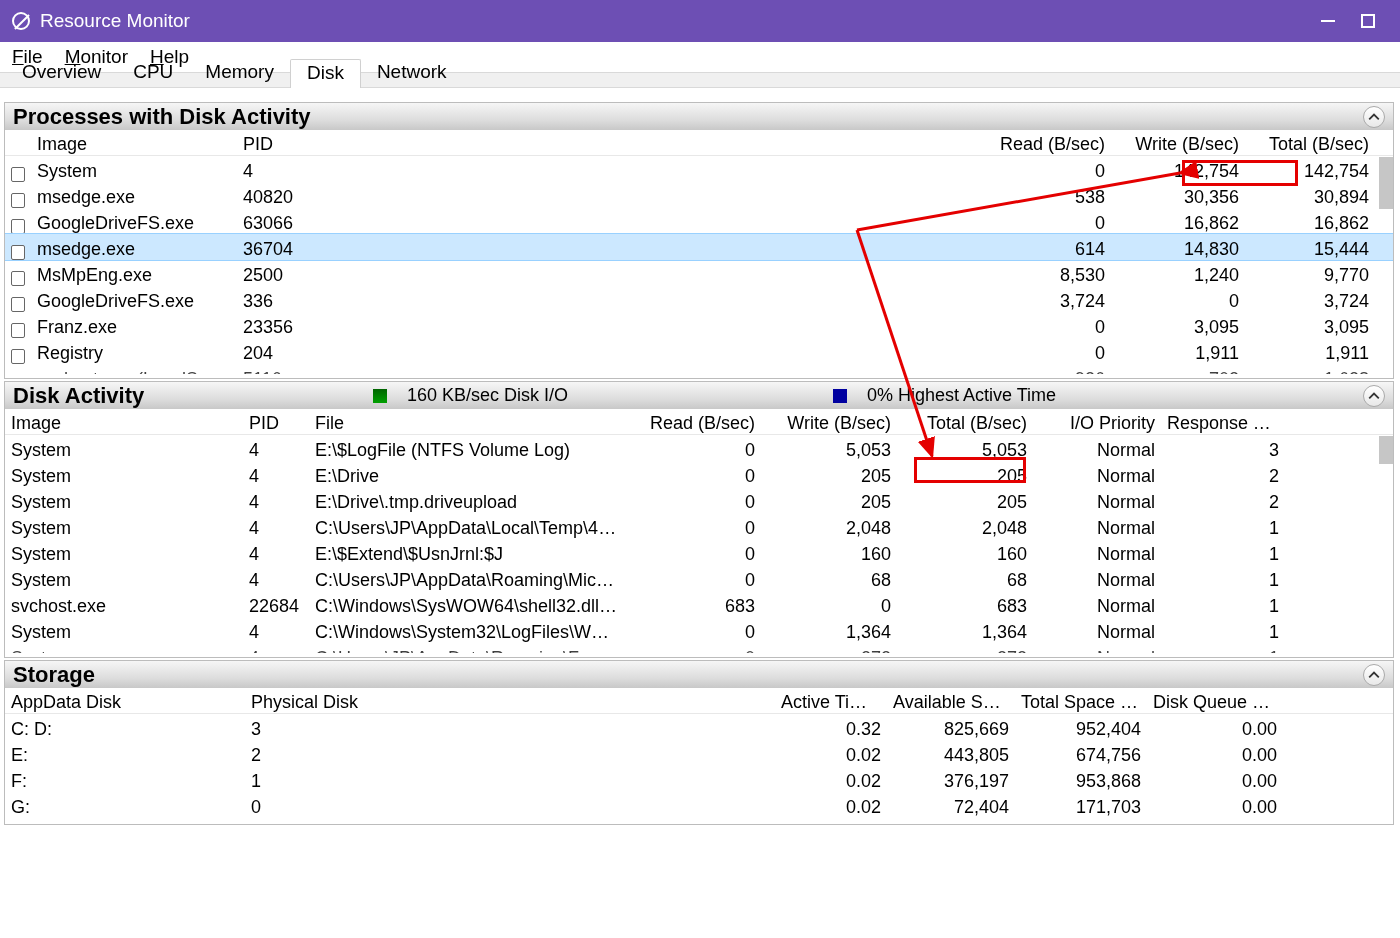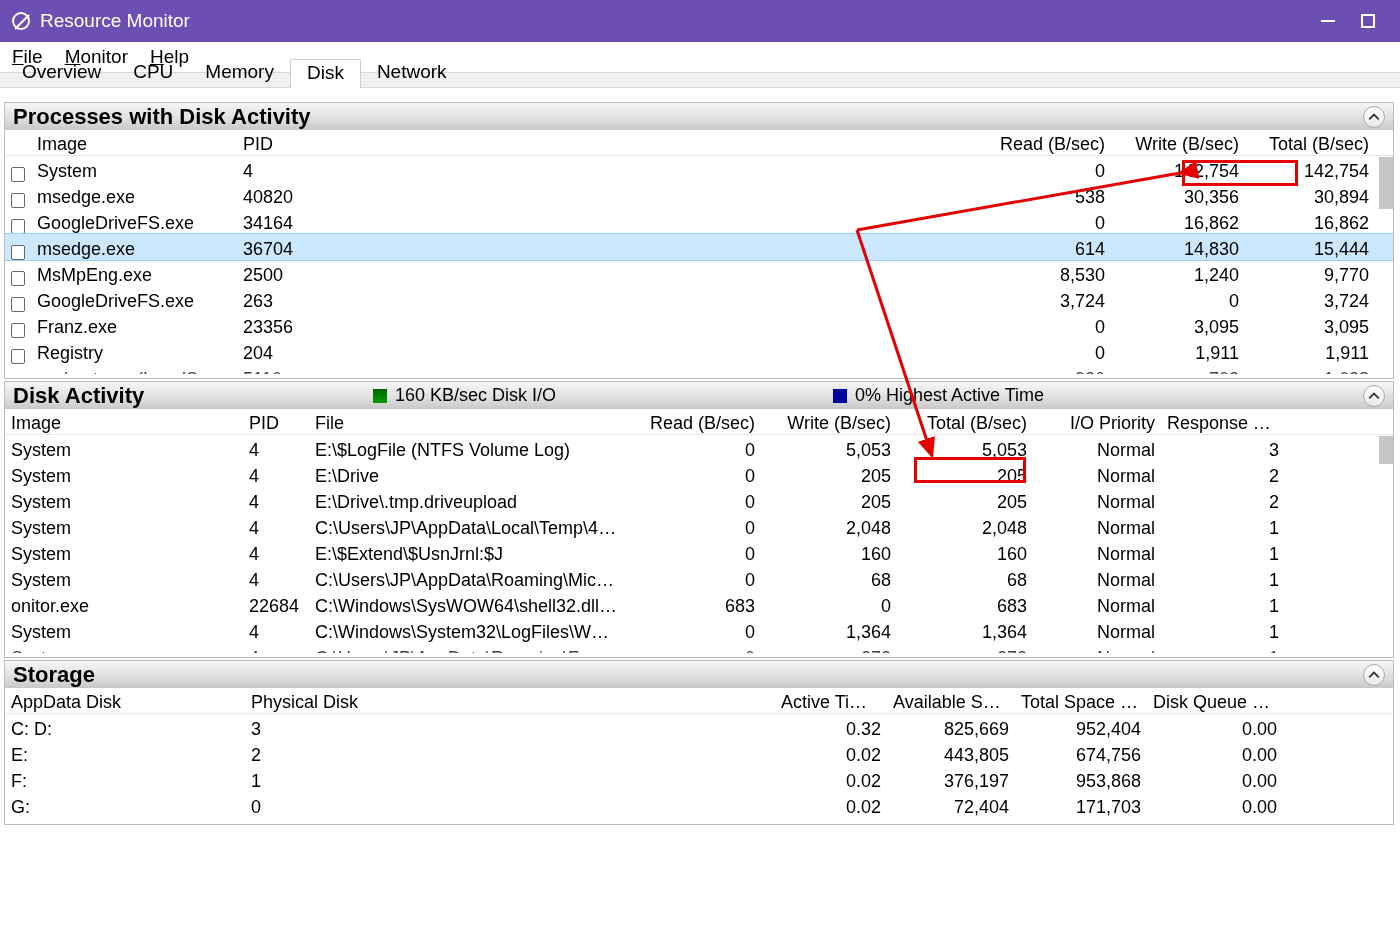--- a/index.html
+++ b/index.html
@@ -16,21 +16,21 @@
   .menubar { height:30px; display:flex; align-items:center; gap:22px; padding:0 12px; background:#fff; }
   .menubar .mitem { font-size:19px; cursor:pointer; }
   .menubar .mitem .ul { text-decoration:underline; }
   .tabbar { height:16px; background:#f0f0f0; border-top:1px solid #d9d9d9; border-bottom:1px solid #d9d9d9; display:flex; align-items:flex-end; padding:0 6px; }
   .tabbar .tab { padding:2px 16px 4px 16px; font-size:19px; cursor:pointer; }
   .tabbar .tab.active { background:#fff; border:1px solid #d0d0d0; border-bottom:none; border-radius:2px 2px 0 0; position:relative; top:1px; }
   .content { position:absolute; top:102px; left:4px; right:6px; bottom:4px; overflow:hidden; }
   .panel { border:1px solid #bcbcbc; margin-bottom:2px; }
   .panel-header { height:27px; background:linear-gradient(to bottom,#f6f6f6,#dcdcdc 65%,#c8c8c8); display:flex; align-items:center; padding:4px 8px; }
   .panel-title { font-size:22px; font-weight:700; }
-  .panel-metric { display:flex; align-items:center; gap:8px; font-size:18px; }
+  .panel-metric { display:flex; align-items:center; gap:20px; font-size:18px; }
   .metric-sq { width:14px; height:14px; }
   .collapse-btn { margin-left:auto; width:22px; height:22px; border:1px solid #aaa; border-radius:50%; background:linear-gradient(to bottom,#fff,#e8e8e8); display:flex; align-items:center; justify-content:center; font-size:12px; cursor:pointer; }
   .collapse-btn svg { width:12px; height:12px; }
   .header-row, .row { display:flex; align-items:flex-end; height:26px; }
   .header-row { border-bottom:1px solid #e8e8e8; }
   .header-row .cell { font-size:18px; color:#000; padding:0 6px; overflow:hidden; text-overflow:ellipsis; white-space:nowrap; }
   .row .cell { padding:0 6px; font-size:18px; overflow:hidden; text-overflow:ellipsis; white-space:nowrap; }
   .row.selected { background:#cce8ff; outline:1px solid #99d1ff; }
   .num { text-align:right; }
   .chk { width:26px; display:flex; justify-content:center; }
@@ -144,21 +144,21 @@
               <div class="cell c-read num">538</div>
               <div class="cell c-write num">30,356</div>
               <div class="cell c-total num">30,894</div>
               <div style="width:14px;"></div>
             </div>
             <div class="row">
               <div class="cell chk">
                 <div class="box"></div>
               </div>
               <div class="cell c-img" style="width:206px;">GoogleDriveFS.exe</div>
-              <div class="cell c-pid">34164</div>
+              <div class="cell c-pid">63066</div>
               <div class="cell c-gap"></div>
               <div class="cell c-read num">0</div>
               <div class="cell c-write num">16,862</div>
               <div class="cell c-total num">16,862</div>
               <div style="width:14px;"></div>
             </div>
             <div class="row selected">
               <div class="cell chk">
                 <div class="box"></div>
               </div>
@@ -180,21 +180,21 @@
               <div class="cell c-read num">8,530</div>
               <div class="cell c-write num">1,240</div>
               <div class="cell c-total num">9,770</div>
               <div style="width:14px;"></div>
             </div>
             <div class="row">
               <div class="cell chk">
                 <div class="box"></div>
               </div>
               <div class="cell c-img" style="width:206px;">GoogleDriveFS.exe</div>
-              <div class="cell c-pid">263</div>
+              <div class="cell c-pid">336</div>
               <div class="cell c-gap"></div>
               <div class="cell c-read num">3,724</div>
               <div class="cell c-write num">0</div>
               <div class="cell c-total num">3,724</div>
               <div style="width:14px;"></div>
             </div>
             <div class="row">
               <div class="cell chk">
                 <div class="box"></div>
               </div>
@@ -327,21 +327,21 @@
               <div class="cell c-pid">4</div>
               <div class="cell c-file">C:\Users\JP\AppData\Roaming\Microsoft…</div>
               <div class="cell c-read num">0</div>
               <div class="cell c-write num">68</div>
               <div class="cell c-total num">68</div>
               <div class="cell c-prio num">Normal</div>
               <div class="cell c-resp num">1</div>
               <div style="width:14px;"></div>
             </div>
             <div class="row">
-              <div class="cell c-img">onitor.exe</div>
+              <div class="cell c-img">svchost.exe</div>
               <div class="cell c-pid">22684</div>
               <div class="cell c-file">C:\Windows\SysWOW64\shell32.dll:WofC…</div>
               <div class="cell c-read num">683</div>
               <div class="cell c-write num">0</div>
               <div class="cell c-total num">683</div>
               <div class="cell c-prio num">Normal</div>
               <div class="cell c-resp num">1</div>
               <div style="width:14px;"></div>
             </div>
             <div class="row">

